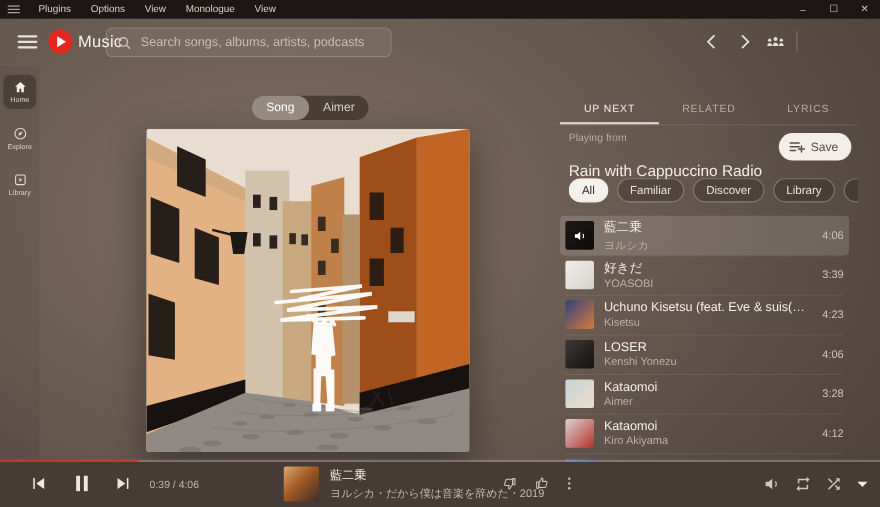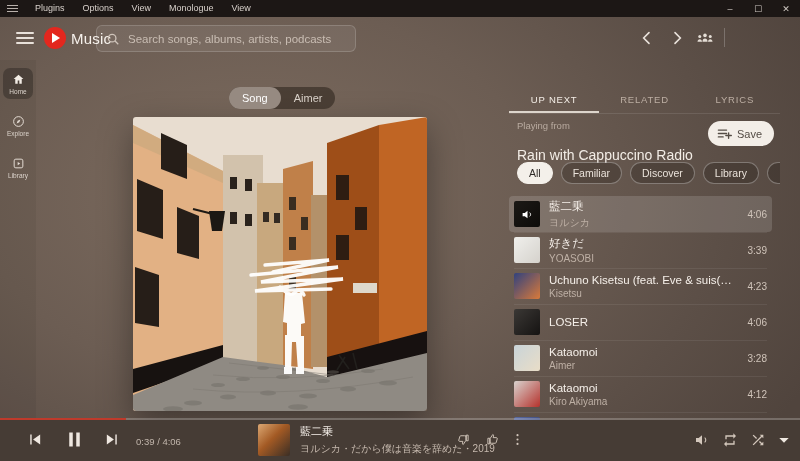--- a/index.html
+++ b/index.html
@@ -345,20 +345,21 @@
         </div>
         <div class="qdur">4:23</div>
       </div>
 
       <div class="qrow" style="--t1: #3b3835; --t2: #151312;">
         <div class="qthumb">
           
         </div>
         <div class="qmeta">
           <div class="qtitle">LOSER</div>
+          <div class="qartist">Kenshi Yonezu</div>
         </div>
         <div class="qdur">4:06</div>
       </div>
 
       <div class="qrow" style="--t1: #c9d4d9; --t2: #e9ddc7;">
         <div class="qthumb">
           
         </div>
         <div class="qmeta">
           <div class="qtitle">Kataomoi</div>

